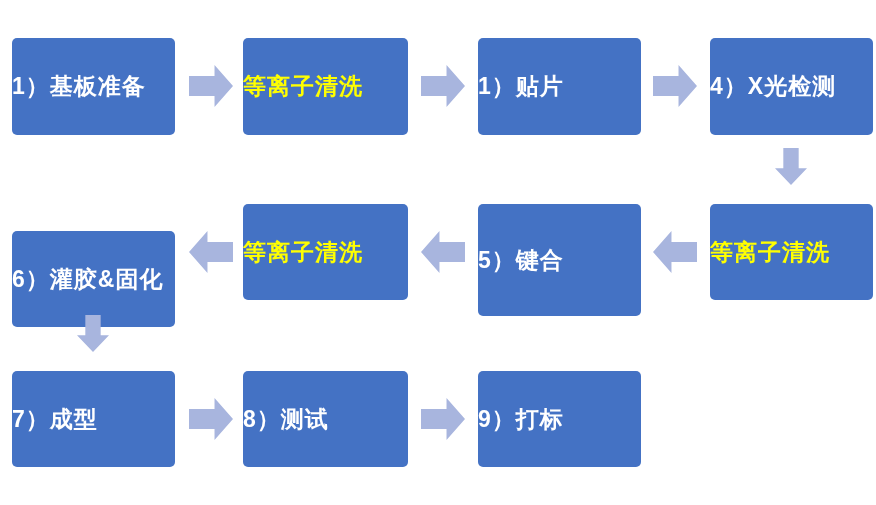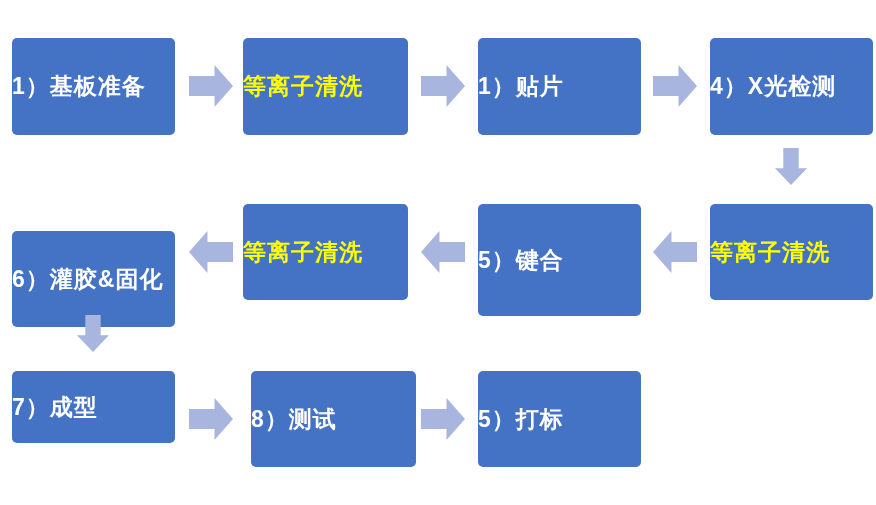--- a/index.html
+++ b/index.html
@@ -88,25 +88,25 @@
   <div class="node" style="left:478px; top:204px; width:163px; height:112px;">
     <span class="node-label">5）键合</span>
   </div>
   <div class="arrow left" style="left:653px; top:231px;"></div>
   <div class="node highlight" style="left:710px; top:204px; width:163px; height:96px;">
     <span class="node-label">等离子清洗</span>
   </div>
 
   <div class="arrow down" style="left:77px; top:315px;"></div>
 
-  <div class="node" style="left:12px; top:371px; width:163px; height:72px;">
+  <div class="node" style="left:12px; top:371px; width:163px; height:96px;">
     <span class="node-label">7）成型</span>
   </div>
   <div class="arrow right" style="left:189px; top:398px;"></div>
-  <div class="node" style="left:243px; top:371px; width:165px; height:96px;margin-left:8px;">
+  <div class="node" style="left:243px; top:371px; width:165px; height:96px;">
     <span class="node-label">8）测试</span>
   </div>
   <div class="arrow right" style="left:421px; top:398px;"></div>
   <div class="node" style="left:478px; top:371px; width:163px; height:96px;">
-    <span class="node-label">5）打标</span>
+    <span class="node-label">9）打标</span>
   </div>
 
 </div>
 
 </body></html>

